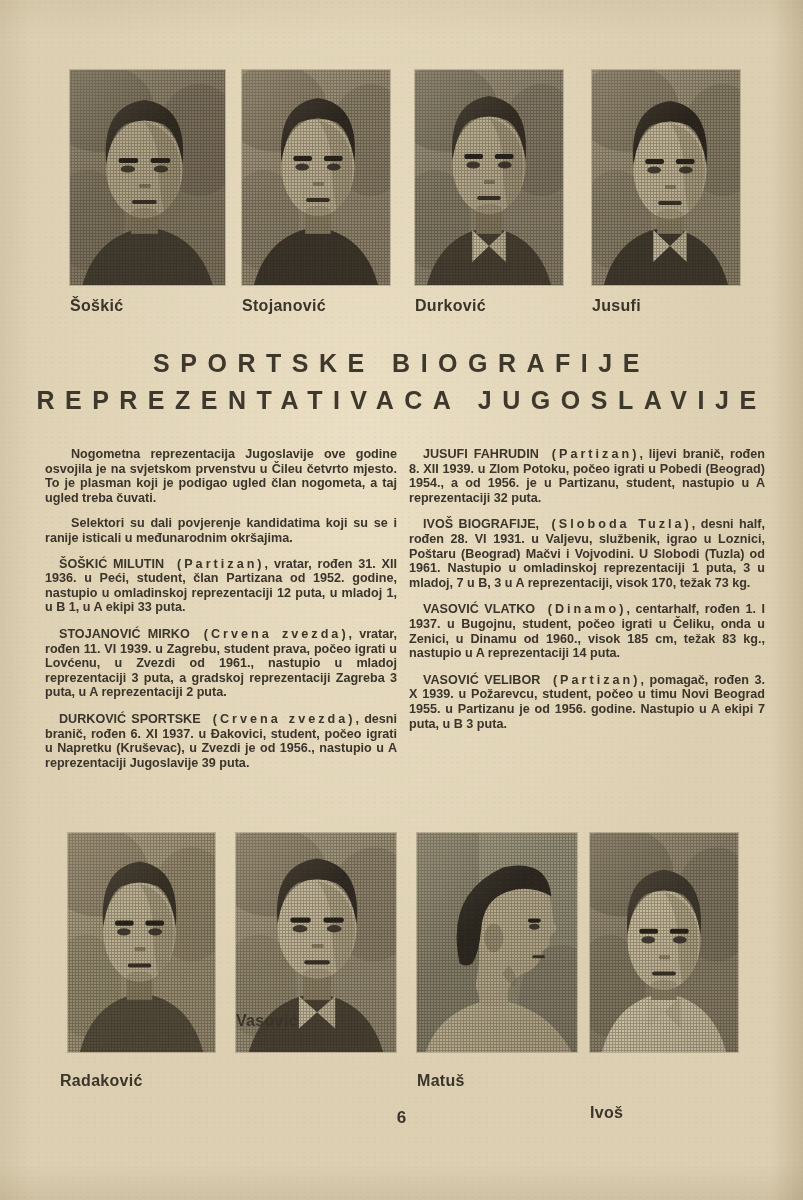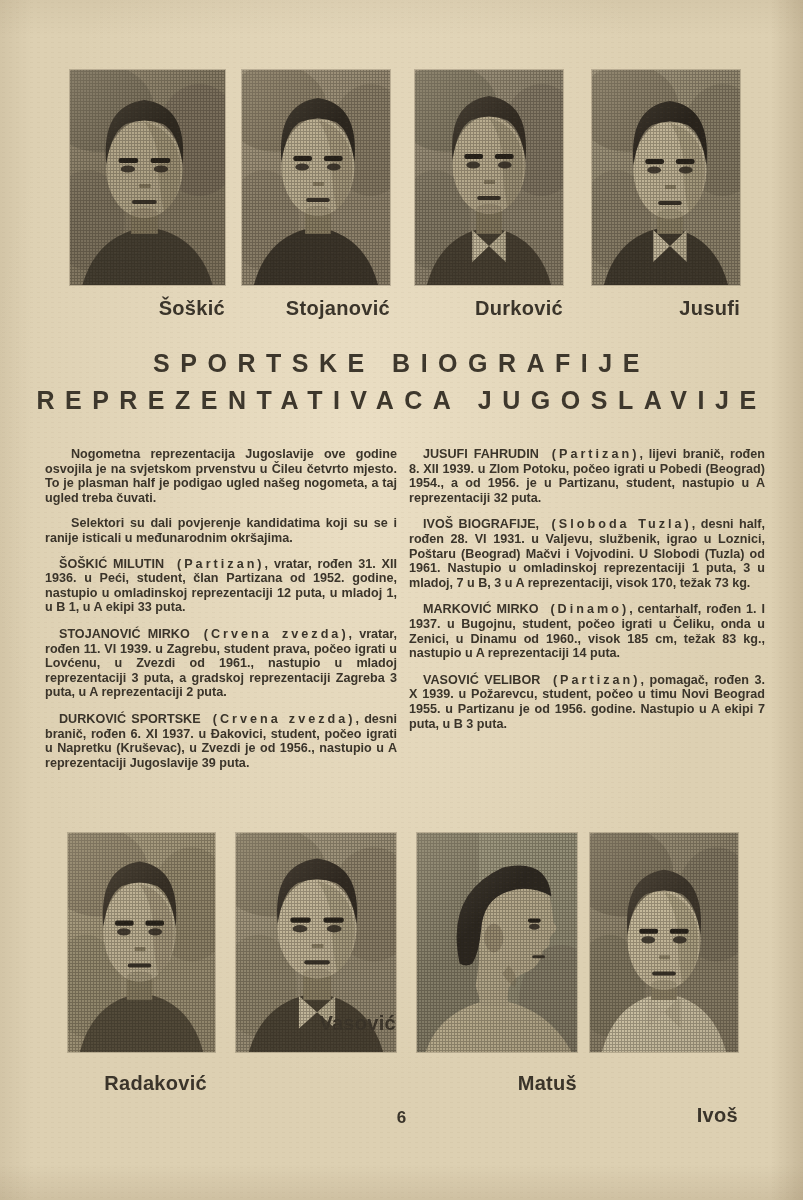--- a/index.html
+++ b/index.html
@@ -15,21 +15,21 @@
     background-image:radial-gradient(rgba(140,120,88,.18) 1px, transparent 1.3px);
     background-size:7px 5px;}
   
   .photo{position:absolute;box-shadow:0 0 0 1px rgba(70,58,42,.25);overflow:hidden;}
   .photo svg{display:block;width:100%;height:100%;}
   .photo::after{content:"";position:absolute;inset:0;
     background-image:radial-gradient(rgba(38,31,22,.30) 1px, transparent 1.35px);
     background-size:3px 3px;}
   .photo::before{content:"";position:absolute;inset:0;z-index:2;
     background:linear-gradient(135deg, rgba(226,213,184,.20), rgba(0,0,0,0) 40%, rgba(55,45,32,.18));}
-  .caption{position:absolute;font-weight:700;font-size:20px;color:#3a342a;text-align:right;letter-spacing:.3px;}
+  .caption{position:absolute;font-weight:700;font-size:16px;color:#3a342a;text-align:left;letter-spacing:.3px;}
   
   .title{position:absolute;left:0;width:803px;text-align:center;font-weight:700;color:#3d372c;}
   .title .t1,.title .t2{letter-spacing:.42em;font-size:25px;line-height:37px;white-space:nowrap;}
   
   .col{position:absolute;top:447px;font-size:12.6px;line-height:14.6px;font-weight:700;
        text-align:justify;color:#3a342a;}
   .col-left{left:45px;width:352px;}
   .col-right{left:409px;width:356px;}
   .col p{margin:0 0 11px 0;text-indent:26px;}
   .col p.bio{text-indent:14px;margin-bottom:12px;}
@@ -133,31 +133,31 @@
   <div class="caption" style="left:242px;top:297px;width:148px">Stojanović</div>
   <div class="caption" style="left:415px;top:297px;width:148px">Durković</div>
   <div class="caption" style="left:592px;top:297px;width:148px">Jusufi</div>
 
   <div class="title" style="top:345px">
     <div class="t1">SPORTSKE BIOGRAFIJE</div>
     <div class="t2">REPREZENTATIVACA JUGOSLAVIJE</div>
   </div>
 
   <div class="col col-left">
-    <p>Nogometna reprezentacija Jugoslavije ove godine osvojila je na svjetskom prvenstvu u Čileu četvrto mjesto. To je plasman half je podigao ugled našeg nogometa, a taj ugled treba čuvati.</p>
+    <p>Nogometna reprezentacija Jugoslavije ove godine osvojila je na svjetskom prvenstvu u Čileu četvrto mjesto. To je plasman koji je podigao ugled član nogometa, a taj ugled treba čuvati.</p>
     <p>Selektori su dali povjerenje kandidatima koji su se i ranije isticali u međunarodnim okršajima.</p>
     <p class="bio"><span>ŠOŠKIĆ MILUTIN</span> <span class="club">(Partizan)</span><span>, vratar, rođen 31. XII 1936. u Peći, student, član Partizana od 1952. godine, nastupio u omladinskoj reprezentaciji 12 puta, u mladoj 1, u B 1, u A ekipi 33 puta.</span></p>
     <p class="bio"><span>STOJANOVIĆ MIRKO</span> <span class="club">(Crvena zvezda)</span><span>, vratar, rođen 11. VI 1939. u Zagrebu, student prava, počeo igrati u Lovćenu, u Zvezdi od 1961., nastupio u mladoj reprezentaciji 3 puta, a gradskoj reprezentaciji Zagreba 3 puta, u A reprezentaciji 2 puta.</span></p>
     <p class="bio"><span>DURKOVIĆ SPORTSKE</span> <span class="club">(Crvena zvezda)</span><span>, desni branič, rođen 6. XI 1937. u Đakovici, student, počeo igrati u Napretku (Kruševac), u Zvezdi je od 1956., nastupio u A reprezentaciji Jugoslavije 39 puta.</span></p>
   </div>
 
   <div class="col col-right">
     <p class="bio"><span>JUSUFI FAHRUDIN</span> <span class="club">(Partizan)</span><span>, lijevi branič, rođen 8. XII 1939. u Zlom Potoku, počeo igrati u Pobedi (Beograd) 1954., a od 1956. je u Partizanu, student, nastupio u A reprezentaciji 32 puta.</span></p>
     <p class="bio"><span>IVOŠ BIOGRAFIJE,</span> <span class="club">(Sloboda Tuzla)</span><span>, desni half, rođen 28. VI 1931. u Valjevu, službenik, igrao u Loznici, Poštaru (Beograd) Mačvi i Vojvodini. U Slobodi (Tuzla) od 1961. Nastupio u omladinskoj reprezentaciji 1 puta, 3 u mladoj, 7 u B, 3 u A reprezentaciji, visok 170, težak 73 kg.</span></p>
-    <p class="bio"><span>MARKOVIĆ MIRKO</span> <span class="club">(Dinamo)</span><span>, centarhalf, rođen 1. I 1937. u Bugojnu, student, počeo igrati u Čeliku, onda u Zenici, u Dinamu od 1960., visok 185 cm, težak 83 kg., nastupio u A reprezentaciji 14 puta.</span></p>
+    <p class="bio"><span>VASOVIĆ VLATKO</span> <span class="club">(Dinamo)</span><span>, centarhalf, rođen 1. I 1937. u Bugojnu, student, počeo igrati u Čeliku, onda u Zenici, u Dinamu od 1960., visok 185 cm, težak 83 kg., nastupio u A reprezentaciji 14 puta.</span></p>
     <p class="bio"><span>VASOVIĆ VELIBOR</span> <span class="club">(Partizan)</span><span>, pomagač, rođen 3. X 1939. u Požarevcu, student, počeo u timu Novi Beograd 1955. u Partizanu je od 1956. godine. Nastupio u A ekipi 7 puta, u B 3 puta.</span></p>
   </div>
 
   <div class="photo" style="left:68px;top:833px;width:147px;height:219px">
       <svg viewBox="0 0 150 215" preserveAspectRatio="none" xmlns="http://www.w3.org/2000/svg">
   <rect width="150" height="215" fill="#a09579"></rect>
   <ellipse cx="30" cy="38" rx="52" ry="44" fill="#7a7059" opacity="0.55"></ellipse>
   <ellipse cx="126" cy="70" rx="42" ry="56" fill="#7a7059" opacity="0.35"></ellipse>
   <ellipse cx="18" cy="150" rx="36" ry="50" fill="#7a7059" opacity="0.3"></ellipse>
   <path d="M12 215 Q26 164 75 157 Q124 164 138 215 Z" fill="#554d3c"></path>

